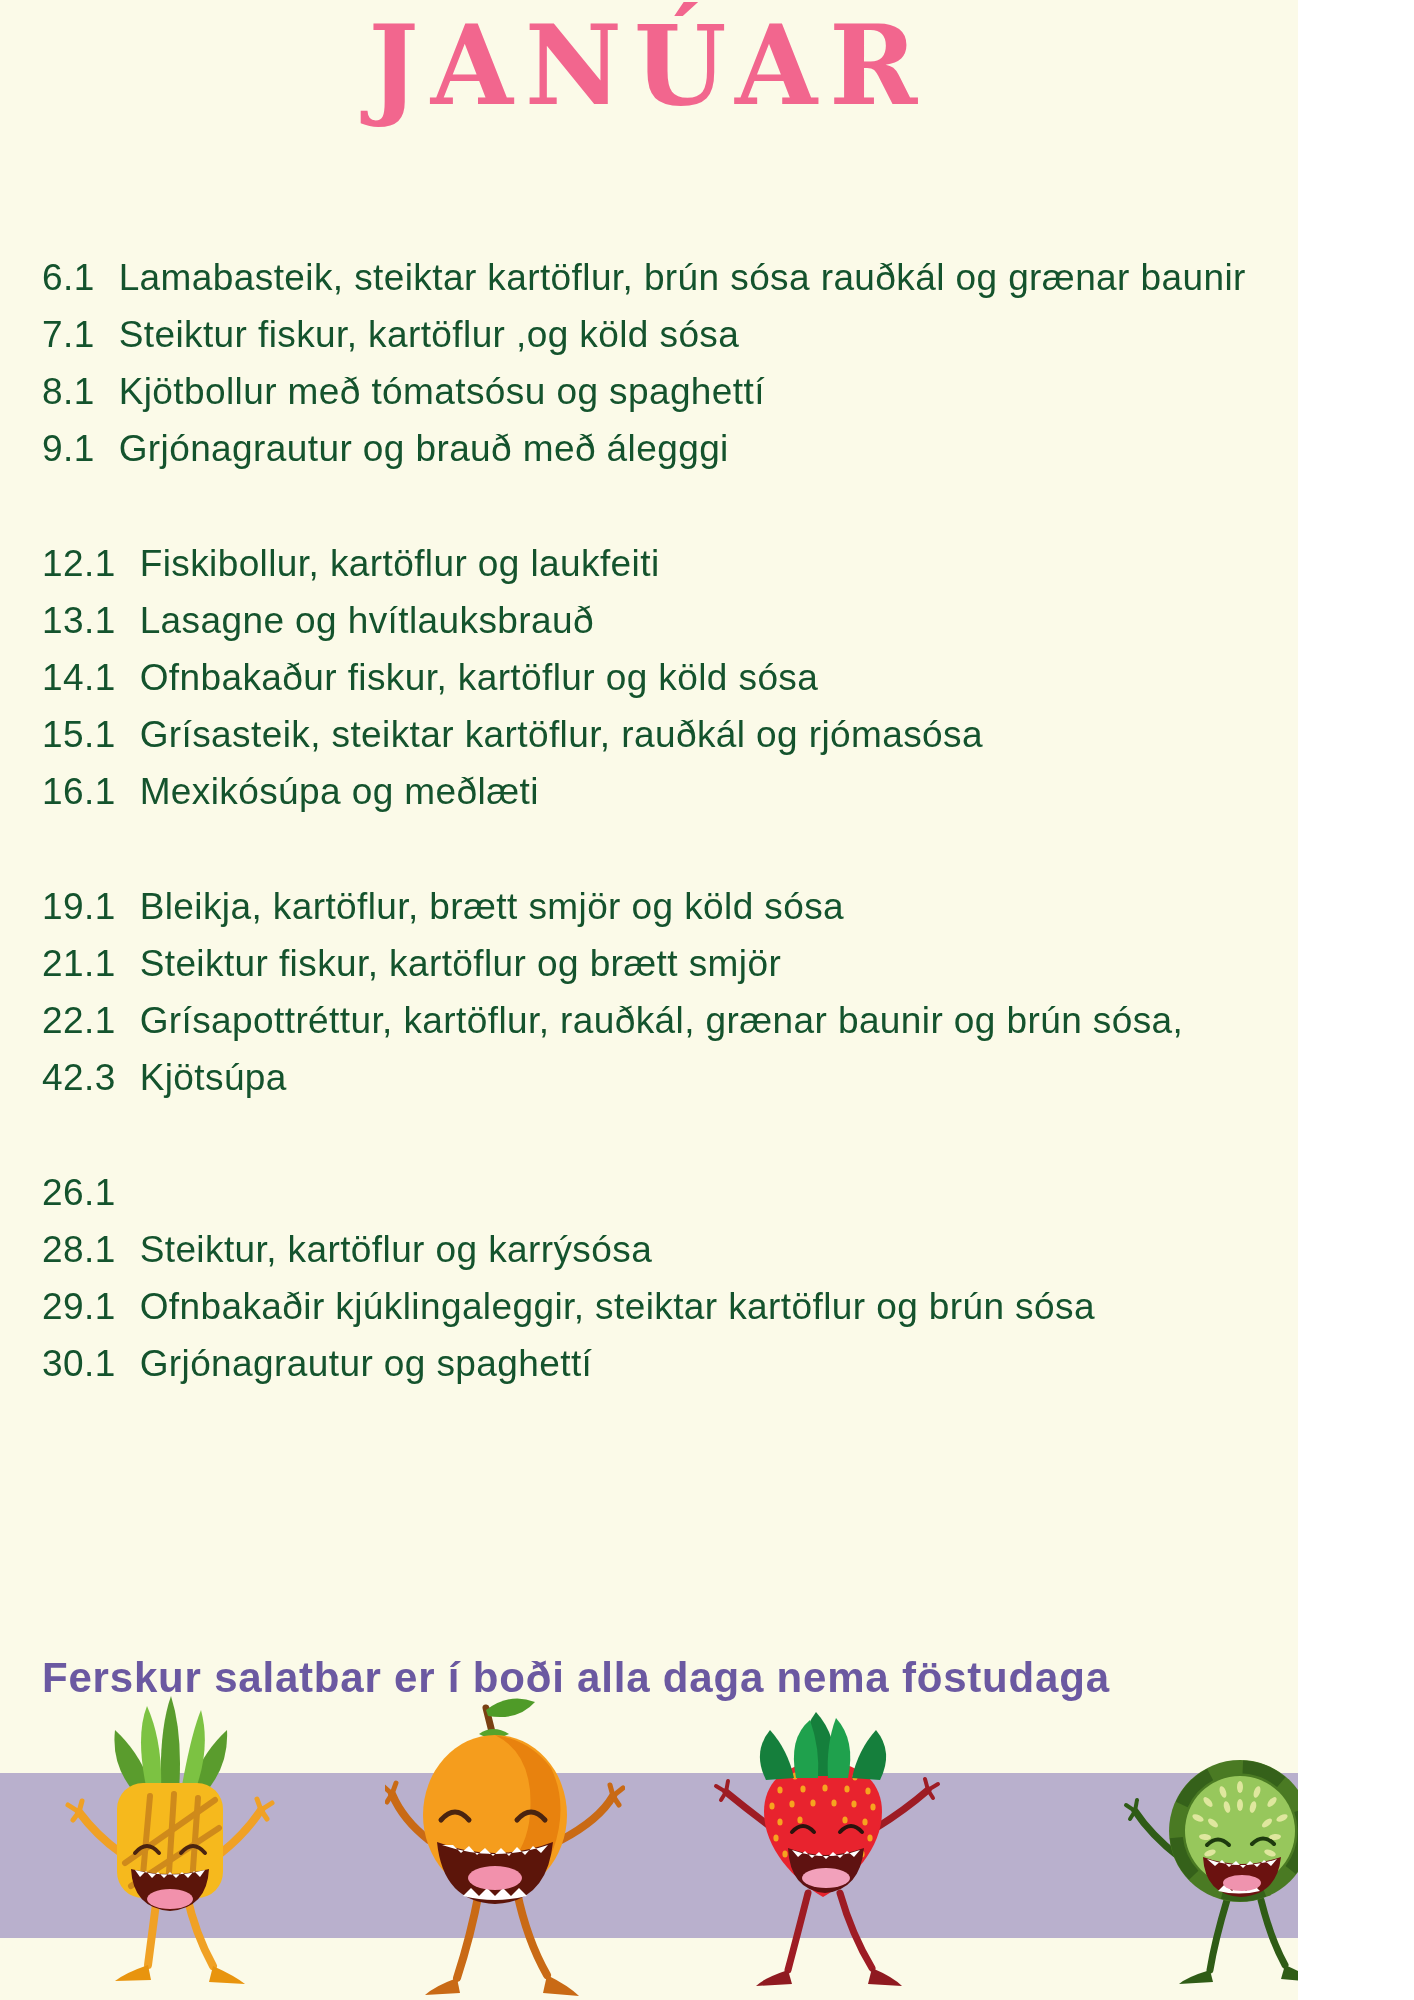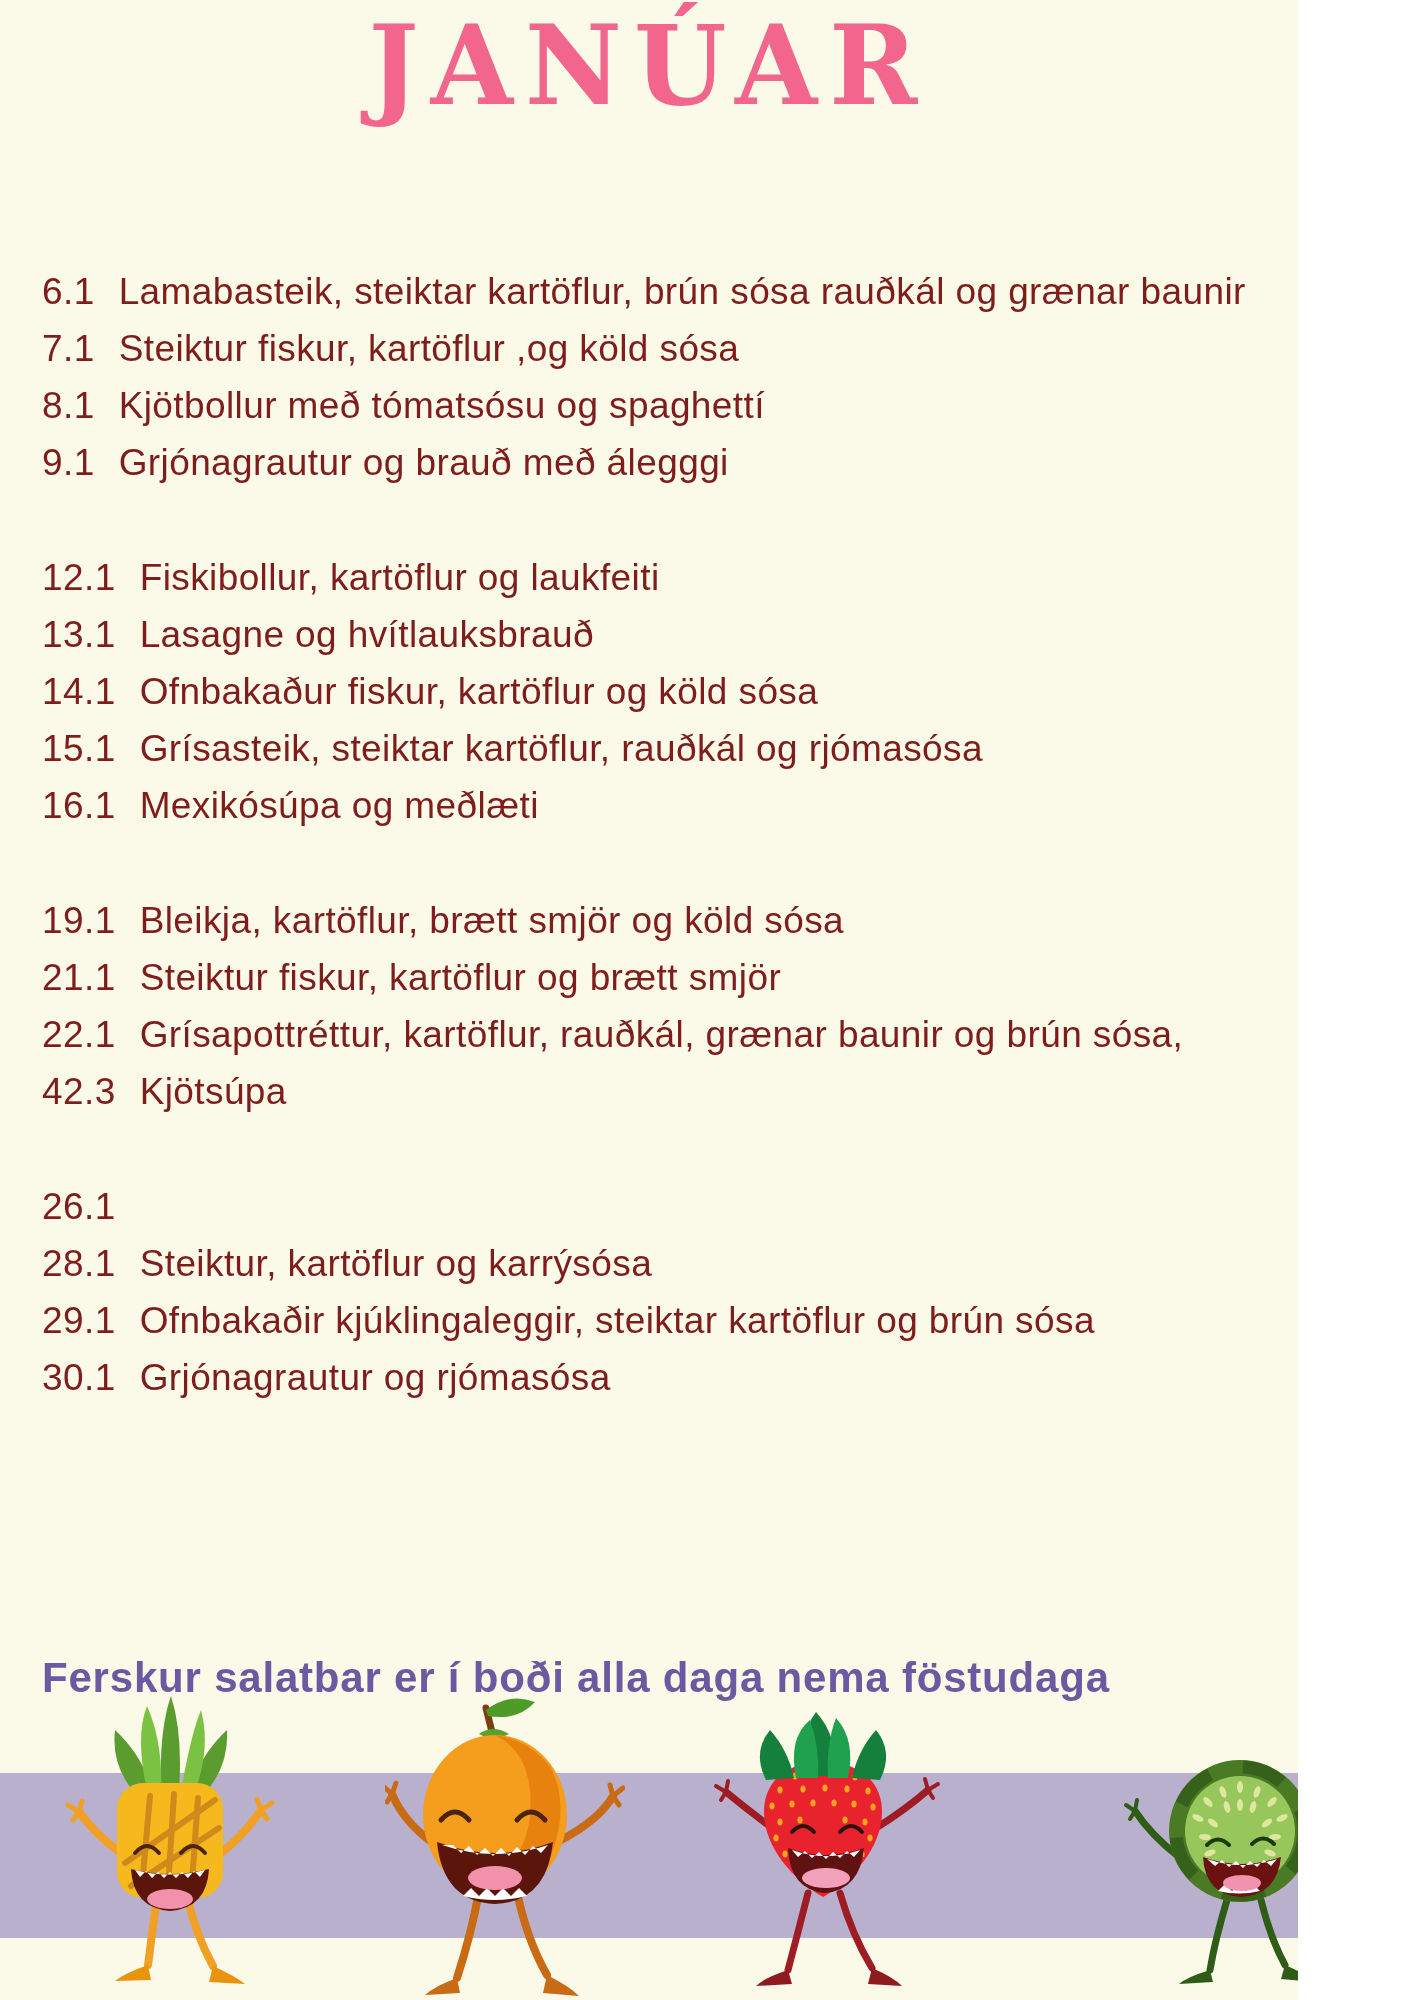--- a/index.html
+++ b/index.html
@@ -17,23 +17,23 @@
     text-align:center;
     font-family:"DejaVu Serif", serif;
     font-weight:700;
     font-size:106px;
     letter-spacing:12px;
     color:#f2668e;
     transform:scaleY(1.04);
   }
   .menu-list{
     position:absolute;
-    left:42px;top:263px;
+    left:42px;top:249px;
     width:1350px;
-    color:#7f1d1d;
+    color:#14532d;
     font-size:37px;
     letter-spacing:0.4px;
   }
   .menu-week{margin-bottom:58px;}
   .menu-row{
     display:flex;
     line-height:57px;
     white-space:nowrap;
   }
   .menu-date{margin-right:24px;}
@@ -133,21 +133,21 @@
         <div class="menu-row">
           <span class="menu-date">28.1</span>
           <span class="menu-text">Steiktur, kartöflur og karrýsósa</span>
         </div>
         <div class="menu-row">
           <span class="menu-date">29.1</span>
           <span class="menu-text">Ofnbakaðir kjúklingaleggir, steiktar kartöflur og brún sósa</span>
         </div>
         <div class="menu-row">
           <span class="menu-date">30.1</span>
-          <span class="menu-text">Grjónagrautur og rjómasósa</span>
+          <span class="menu-text">Grjónagrautur og spaghettí</span>
         </div>
       </div>
     </section>
 
   <div class="footer-note">Ferskur salatbar er í boði alla daga nema föstudaga</div>
 
   <div class="footer-band"></div>
 
   <svg id="fruit-pineapple" class="fruit" width="220" height="320" viewBox="0 0 220 320">
     <g>

